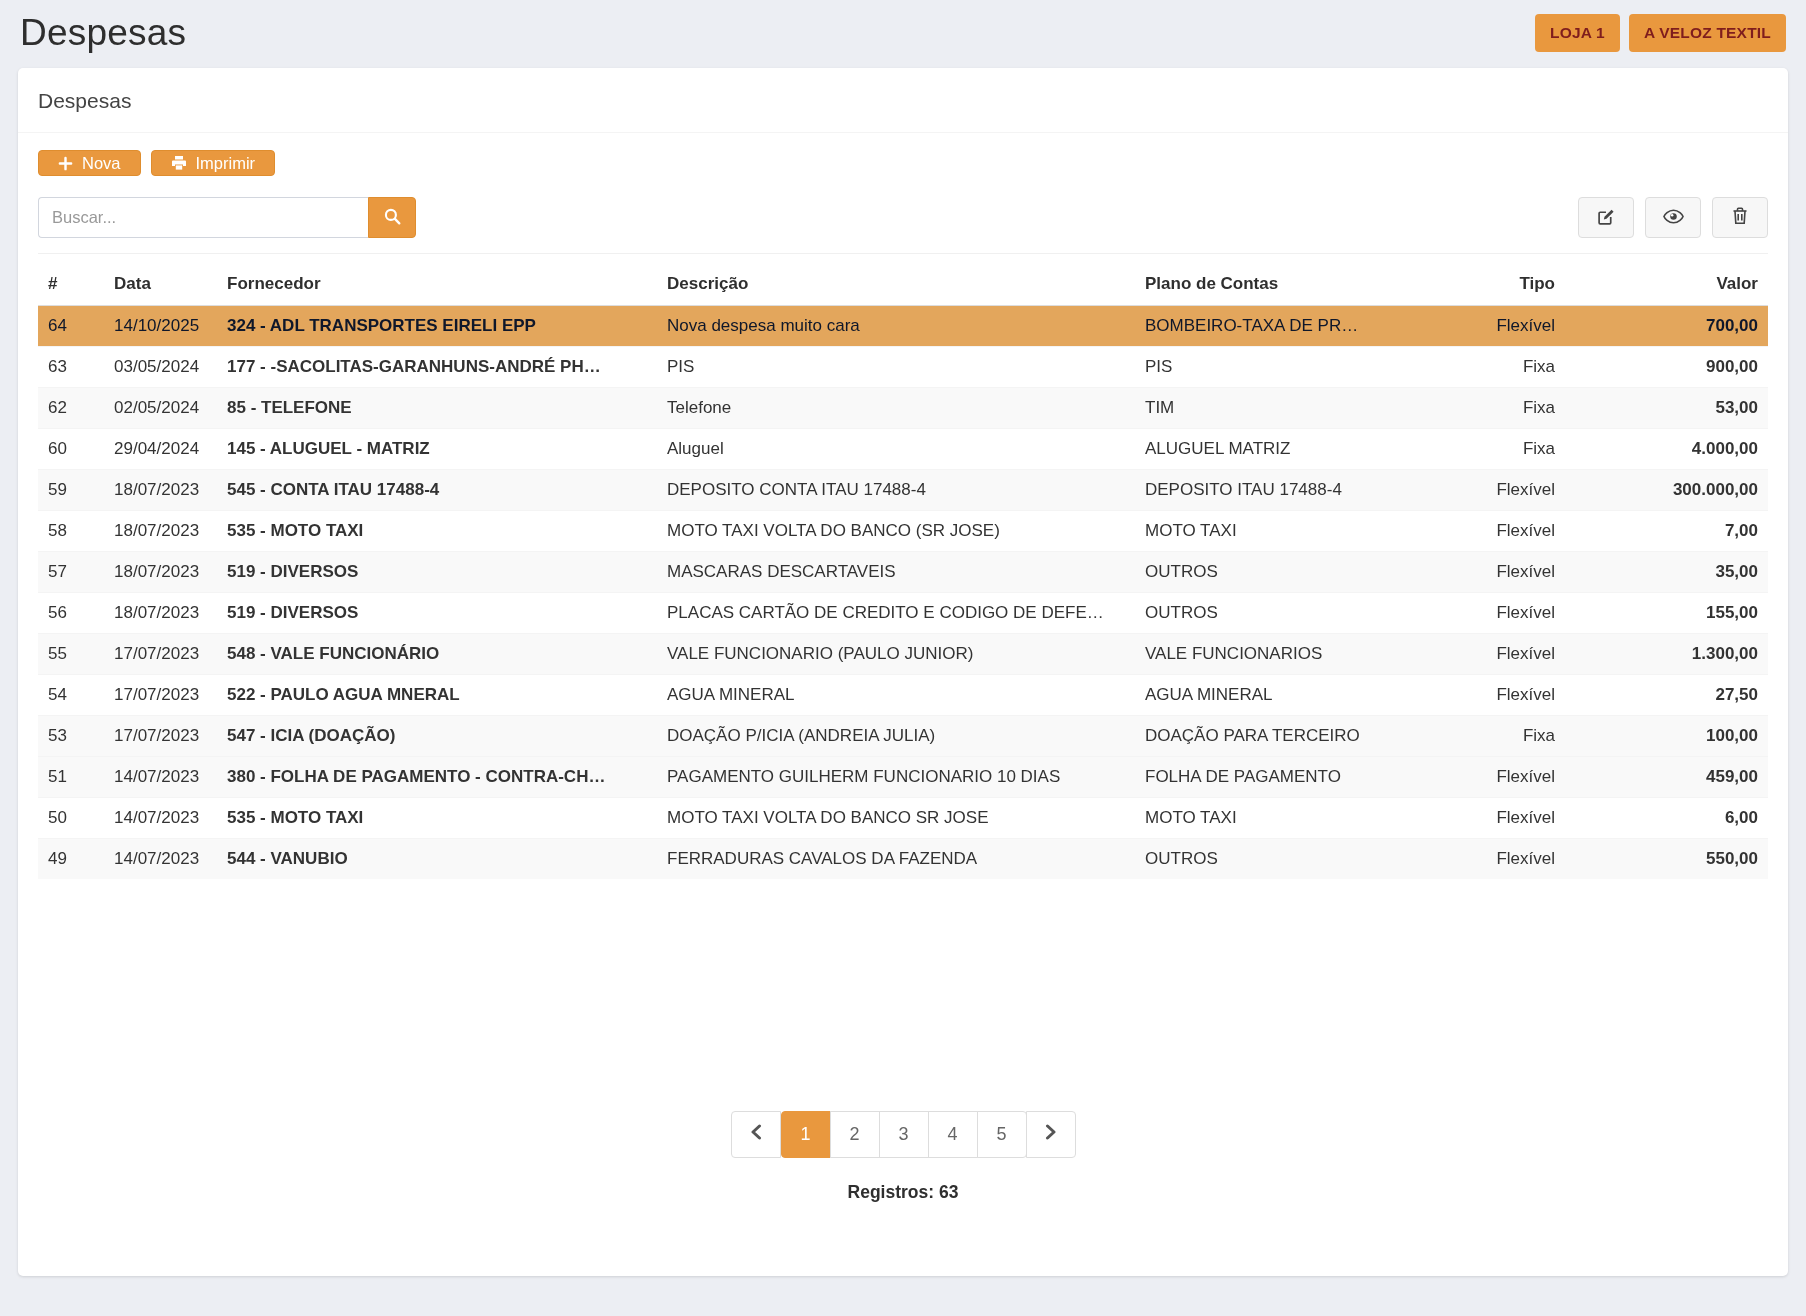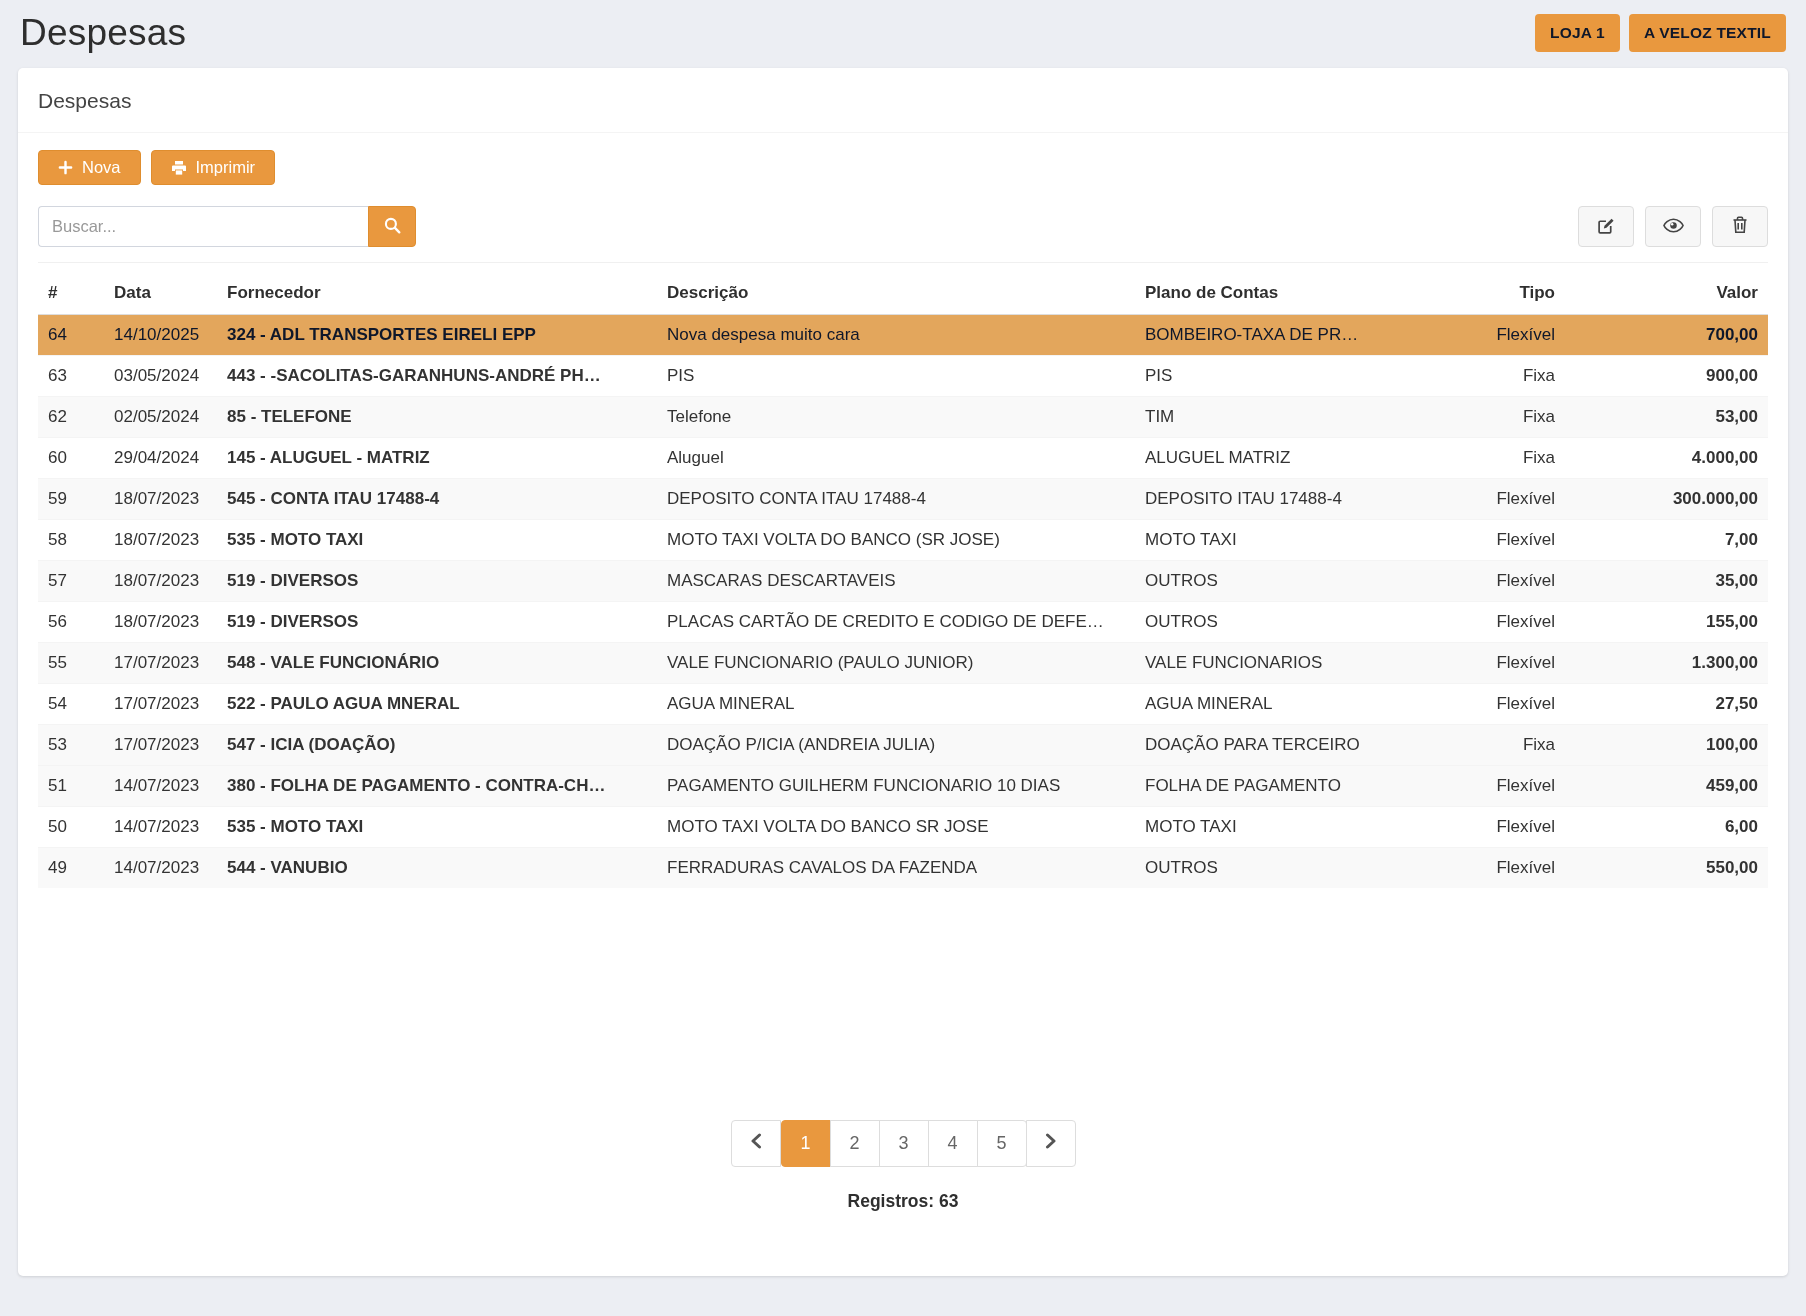--- a/index.html
+++ b/index.html
@@ -15,21 +15,21 @@
   
   .topbar {
     display:flex; align-items:center; justify-content:space-between;
     padding:12px 20px 14px 20px;
   }
   .page-title {
     font-size:37px; font-weight:500; color:#2e2e2e; letter-spacing:.2px;
   }
   .store-buttons { display:flex; gap:9px; }
   .store-btn {
-    background:#e9983e; color:#0f172a; border:none; border-radius:4px;
+    background:#e9983e; color:#7f1d1d; border:none; border-radius:4px;
     font-family:inherit; font-weight:700; font-size:15.5px;
     padding:10px 15px; cursor:pointer; letter-spacing:.2px;
   }
 
   
   .card {
     background:#fff; margin:0 18px; border-radius:5px;
     box-shadow:0 1px 3px rgba(0,0,0,.13);
     height:1208px;
   }
@@ -38,21 +38,21 @@
     font-size:21px; color:#444;
     border-bottom:1px solid #f4f4f4;
   }
   .card-body { padding:17px 20px 0 20px; }
 
   
   .btn-row { display:flex; gap:10px; margin-bottom:21px; }
   .btn-orange {
     background:#e9983e; border:1px solid #df8d2e; color:#fff;
     border-radius:4px; font-family:inherit; font-size:16.5px;
-    padding:0 19px; height:35px;
+    padding:0 19px; height:26px;
     display:inline-flex; align-items:center; gap:9px; cursor:pointer;
   }
   .btn-orange svg { display:block; }
 
   .search-row {
     display:flex; justify-content:space-between; align-items:flex-start;
     margin-bottom:15px;
   }
   .search-group { display:flex; }
   .search-input {
@@ -220,21 +220,21 @@
     <td class="col-date">14/10/2025</td>
     <td class="col-supplier">324 - ADL TRANSPORTES EIRELI EPP</td>
     <td class="col-desc">Nova despesa muito cara</td>
     <td class="col-account">BOMBEIRO-TAXA DE PR…</td>
     <td class="col-type">Flexível</td>
     <td class="col-value">700,00</td>
   </tr>
             <tr>
     <td class="col-id">63</td>
     <td class="col-date">03/05/2024</td>
-    <td class="col-supplier">443 - -SACOLITAS-GARANHUNS-ANDRÉ PH…</td>
+    <td class="col-supplier">177 - -SACOLITAS-GARANHUNS-ANDRÉ PH…</td>
     <td class="col-desc">PIS</td>
     <td class="col-account">PIS</td>
     <td class="col-type">Fixa</td>
     <td class="col-value">900,00</td>
   </tr>
             <tr class="striped">
     <td class="col-id">62</td>
     <td class="col-date">02/05/2024</td>
     <td class="col-supplier">85 - TELEFONE</td>
     <td class="col-desc">Telefone</td>

